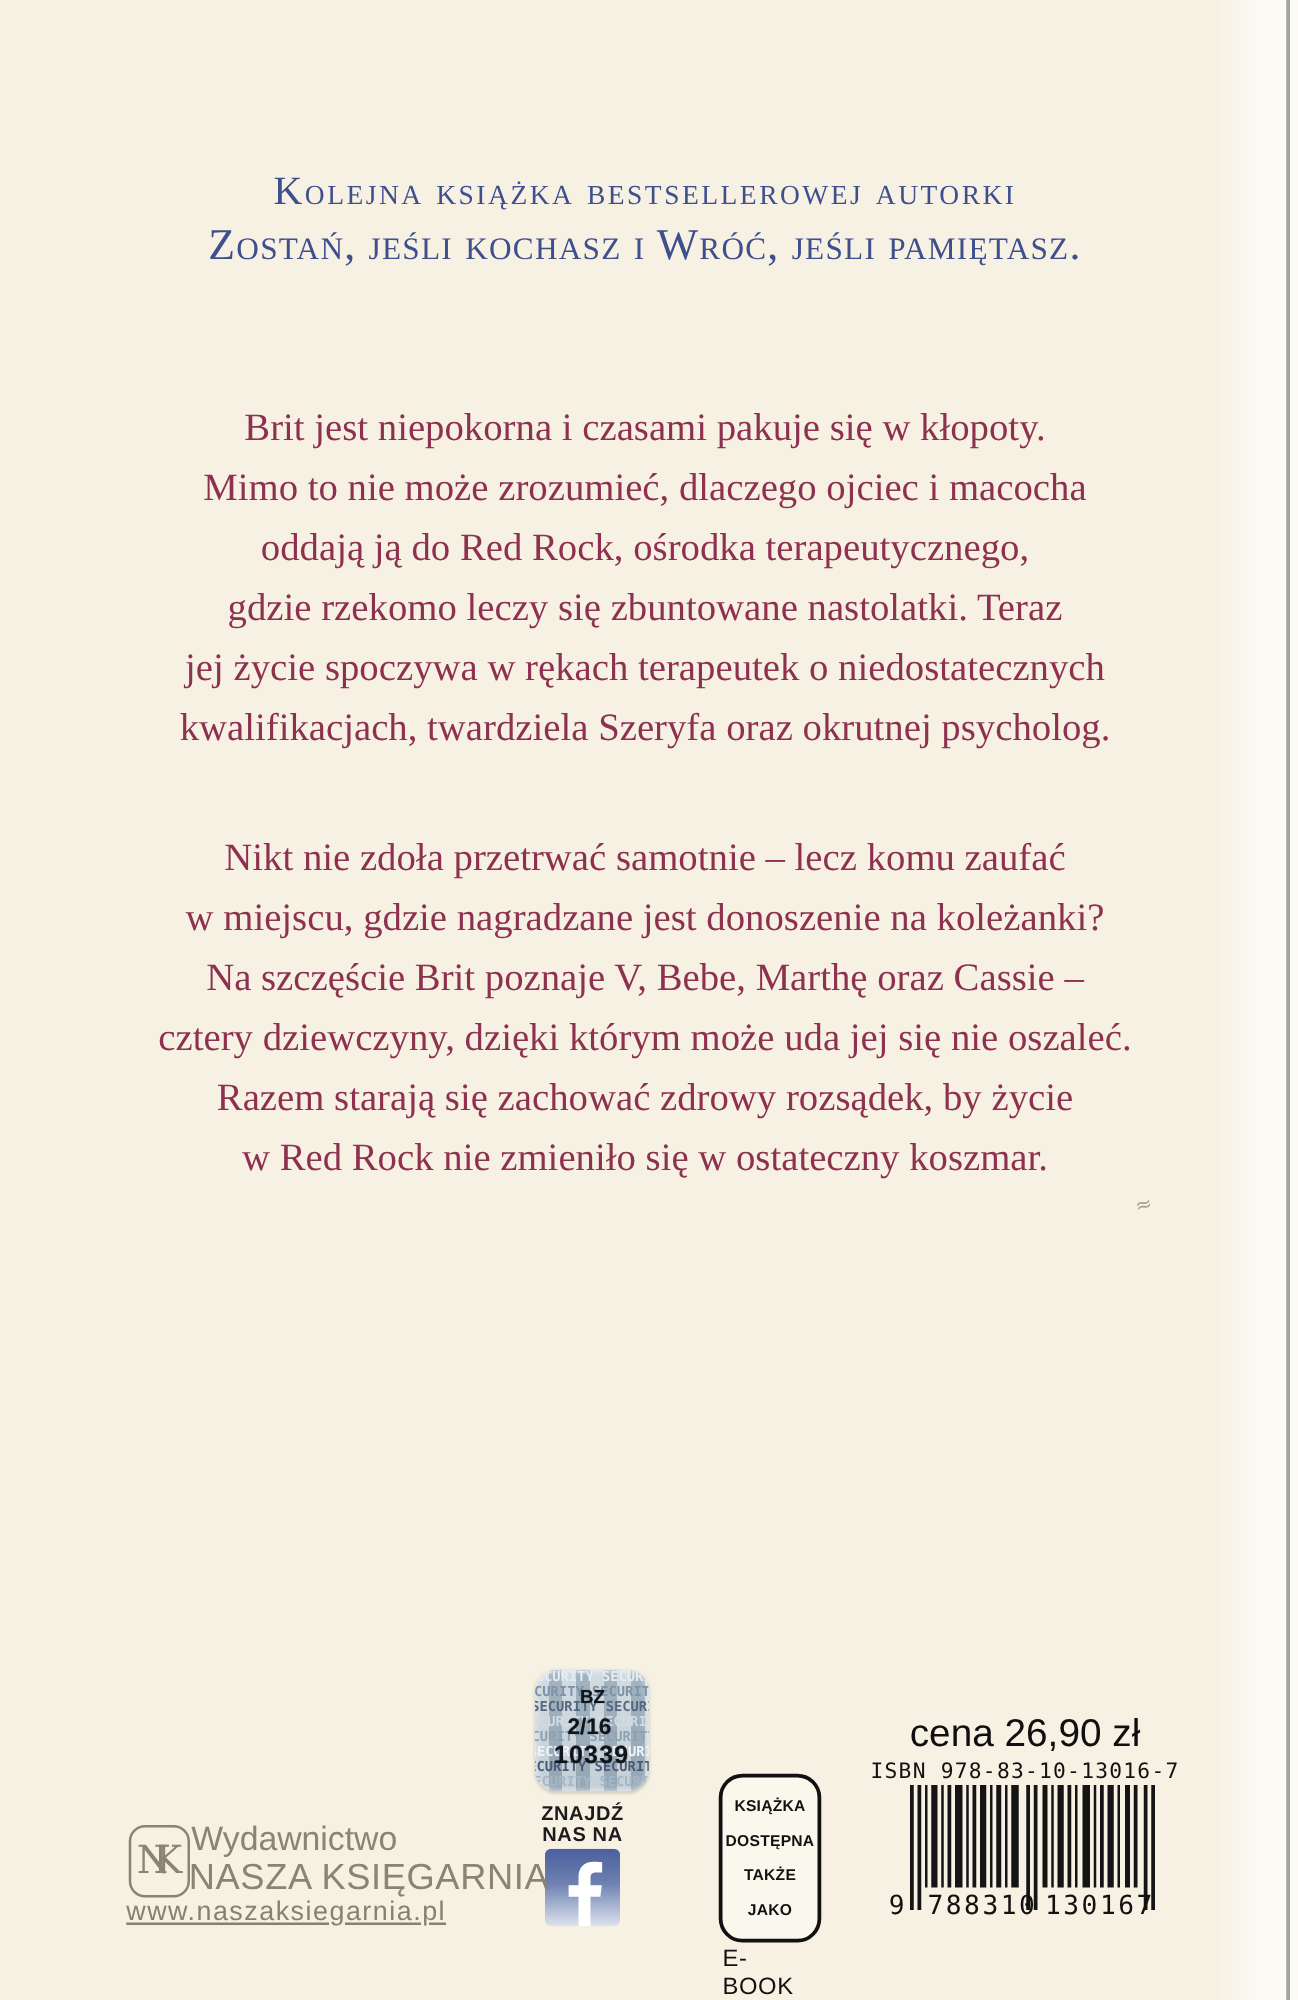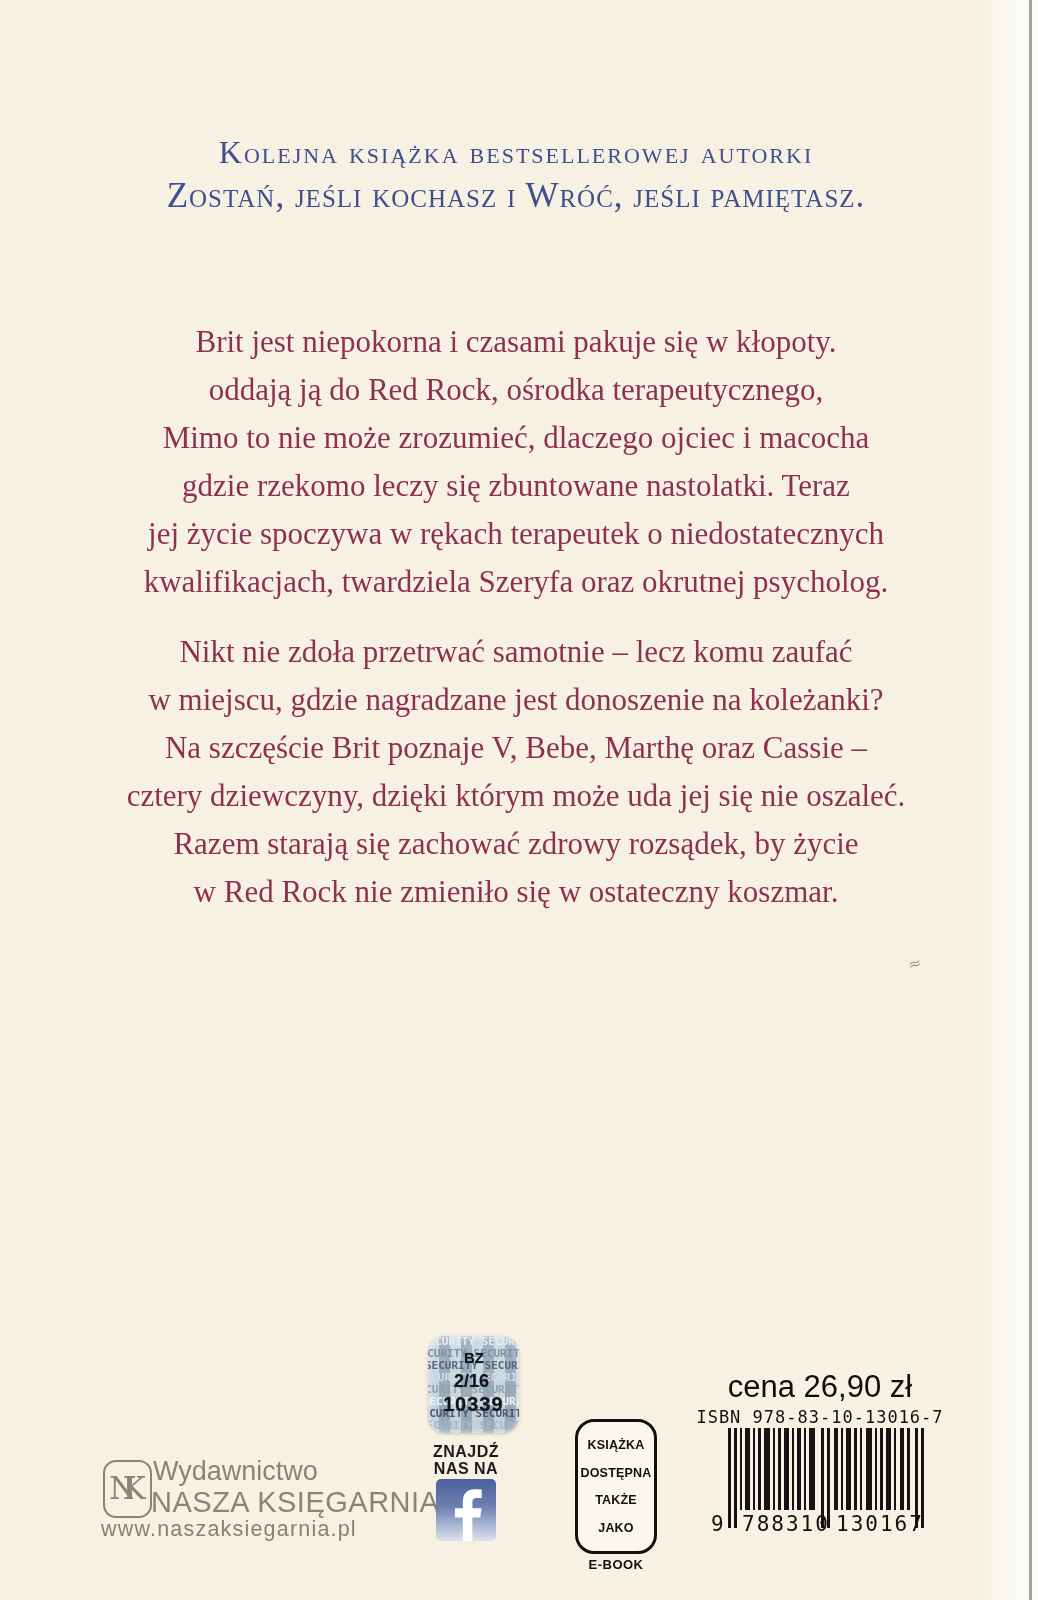--- a/index.html
+++ b/index.html
@@ -9,21 +9,21 @@
     font-family:"Liberation Serif",serif;
   }
   
   .hdr{position:absolute;left:0;width:1032px;text-align:center;color:#3f4f8e;}
   .hdr-1{top:134px;font-variant:small-caps;font-size:32px;letter-spacing:2px;}
   .hdr-2{top:176px;font-variant:small-caps;font-size:35px;letter-spacing:1px;}
   
   .syn{position:absolute;left:0;width:1032px;text-align:center;color:#8e3150;
        font-size:31px;line-height:48px;}
   .syn-p1{top:318px;}
-  .syn-p2{top:628px;}
+  .syn-p2{top:662px;}
   
   .pen-mark{position:absolute;left:908px;top:954px;color:#8f897c;font-size:16px;
             font-family:"DejaVu Sans",sans-serif;transform:rotate(-14deg);opacity:.8;}
   
   .sticker{
     position:absolute;left:428px;top:1336px;width:91px;height:97px;
     border-radius:17px;overflow:hidden;
     background:
       repeating-linear-gradient(90deg, rgba(255,255,255,.35) 0 11px, rgba(110,130,150,.30) 11px 22px),
       linear-gradient(#bac8d3,#a6b5c1);
@@ -51,28 +51,28 @@
   .fb{position:absolute;left:436px;top:1479px;width:60px;height:62px;}
   
   .nk-box{position:absolute;left:103px;top:1460px;width:45px;height:54px;
           border:2.5px solid #8b8376;border-radius:13px;
           display:flex;align-items:center;justify-content:center;}
   .nk-mono{font-family:"DejaVu Serif",serif;font-size:31px;color:#8b8376;
            letter-spacing:-.45em;padding-right:.45em;transform:translateY(-1px);text-align:right;}
   .pub{position:absolute;font-family:"Liberation Sans",sans-serif;color:#8b8376;}
   .pub-1{left:153px;top:1456px;font-size:27px;}
   .pub-2{left:151px;top:1486px;font-size:29px;letter-spacing:.5px;}
-  .pub-url{left:101px;top:1517px;font-size:21.5px;letter-spacing:1.2px;color:#87816f;}
+  .pub-url{left:101px;top:1517px;font-size:21.5px;letter-spacing:1.2px;color:#87816f;text-decoration:underline;}
   
   .ebook{position:absolute;left:575px;top:1419px;width:76px;height:113px;
          border:3px solid #111;border-radius:19px;background:#faf7ec;
          display:flex;flex-direction:column;align-items:center;justify-content:flex-start;
          padding-top:16px;font-family:"Liberation Sans",sans-serif;color:#111;gap:12px;}
   .eb-line{font-size:12.5px;font-weight:bold;line-height:15.5px;letter-spacing:.2px;}
-  .eb-big{margin-top:9px;font-size:13px;font-weight:bold;letter-spacing:.5px;}
+  .eb-big{margin-top:9px;font-size:19px;font-weight:normal;letter-spacing:.5px;}
   
   .price{position:absolute;left:700px;top:1369px;width:240px;text-align:center;
          font-family:"Liberation Sans",sans-serif;font-size:31px;color:#0f0f0f;}
   .isbn{position:absolute;left:690px;top:1407px;width:260px;text-align:center;
         font-family:"DejaVu Sans Mono",monospace;font-size:17px;letter-spacing:1px;color:#111;}
   .barcode{position:absolute;left:710px;top:1428px;}
   .barcode text{font-family:"DejaVu Sans Mono",monospace;font-size:21px;fill:#111;letter-spacing:2px;}
   
   .edge-fade{position:absolute;left:972px;top:0;width:57px;height:1600px;
              background:linear-gradient(90deg, rgba(252,250,245,0) 0%, rgba(252,251,246,.85) 65%, #fcfbf6 100%);}
@@ -82,22 +82,22 @@
 </head>
 <body>
 
 <div class="page">
 
   <div class="hdr hdr-1">Kolejna książka bestsellerowej autorki</div>
   <div class="hdr hdr-2">Zostań, jeśli kochasz i Wróć, jeśli pamiętasz.</div>
 
   <div class="syn syn-p1">
     <div>Brit jest niepokorna i czasami pakuje się w kłopoty.</div>
+    <div>Mimo to nie może zrozumieć, dlaczego ojciec i macocha</div>
     <div>oddają ją do Red Rock, ośrodka terapeutycznego,</div>
-    <div>Mimo to nie może zrozumieć, dlaczego ojciec i macocha</div>
     <div>gdzie rzekomo leczy się zbuntowane nastolatki. Teraz</div>
     <div>jej życie spoczywa w rękach terapeutek o niedostatecznych</div>
     <div>kwalifikacjach, twardziela Szeryfa oraz okrutnej psycholog.</div>
   </div>
 
   <div class="syn syn-p2">
     <div>Nikt nie zdoła przetrwać samotnie – lecz komu zaufać</div>
     <div>w miejscu, gdzie nagradzane jest donoszenie na koleżanki?</div>
     <div>Na szczęście Brit poznaje V, Bebe, Marthę oraz Cassie –</div>
     <div>cztery dziewczyny, dzięki którym może uda jej się nie oszaleć.</div>

